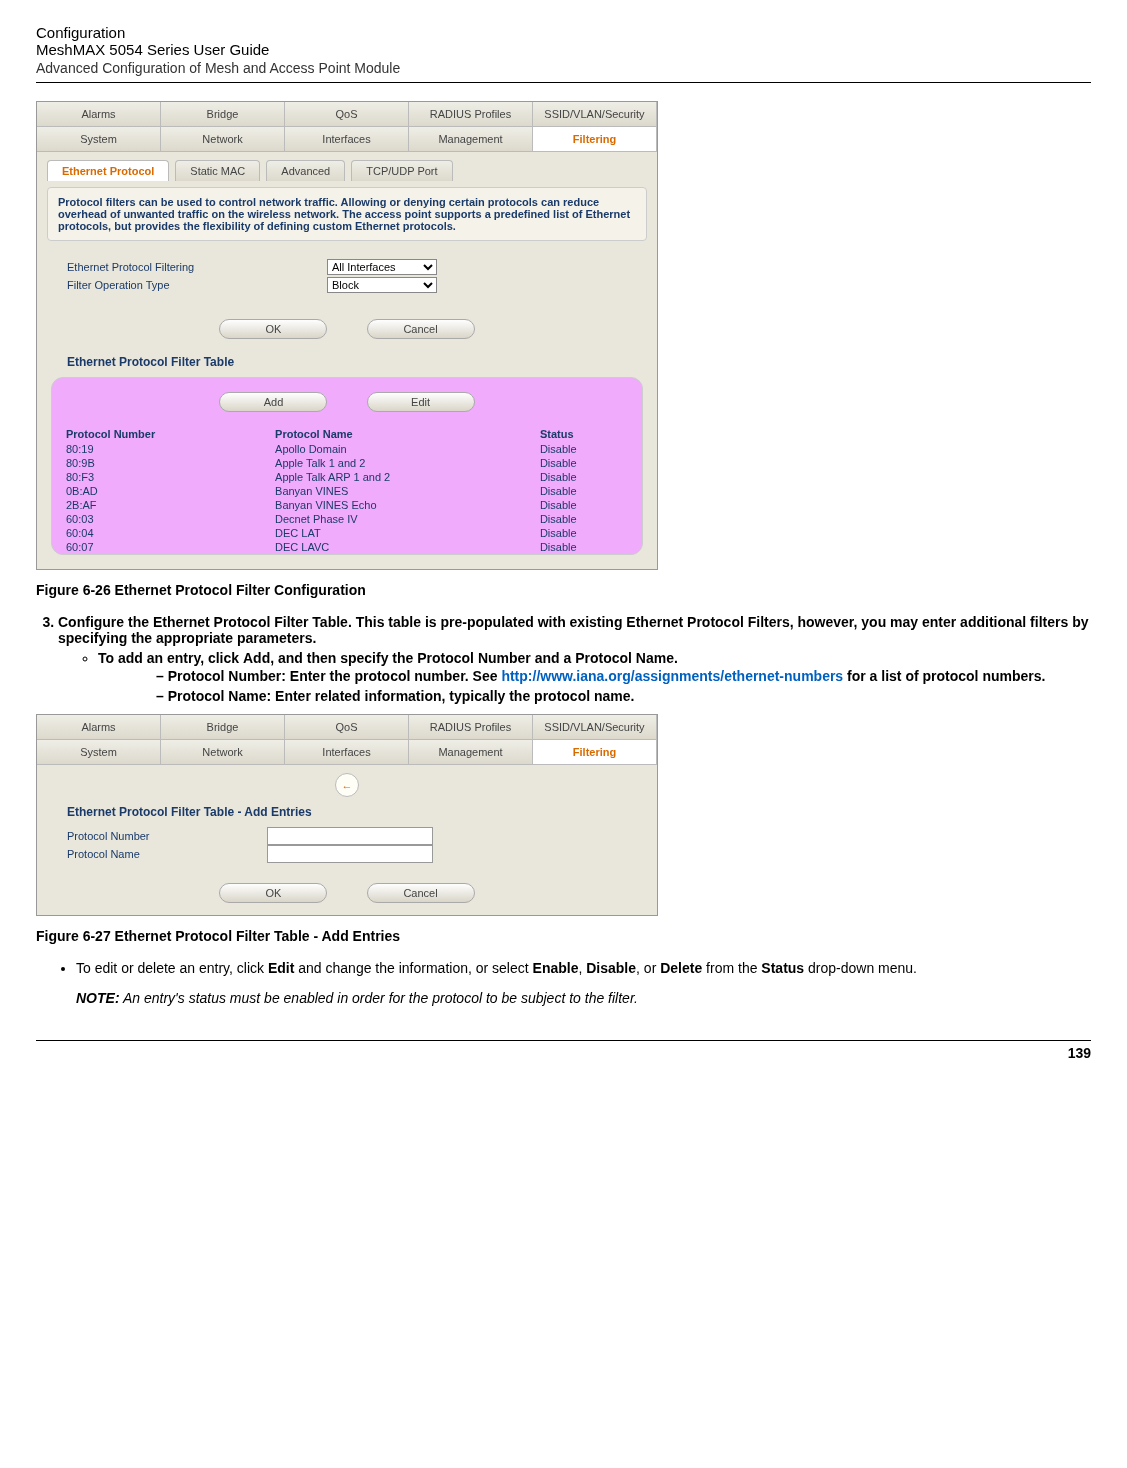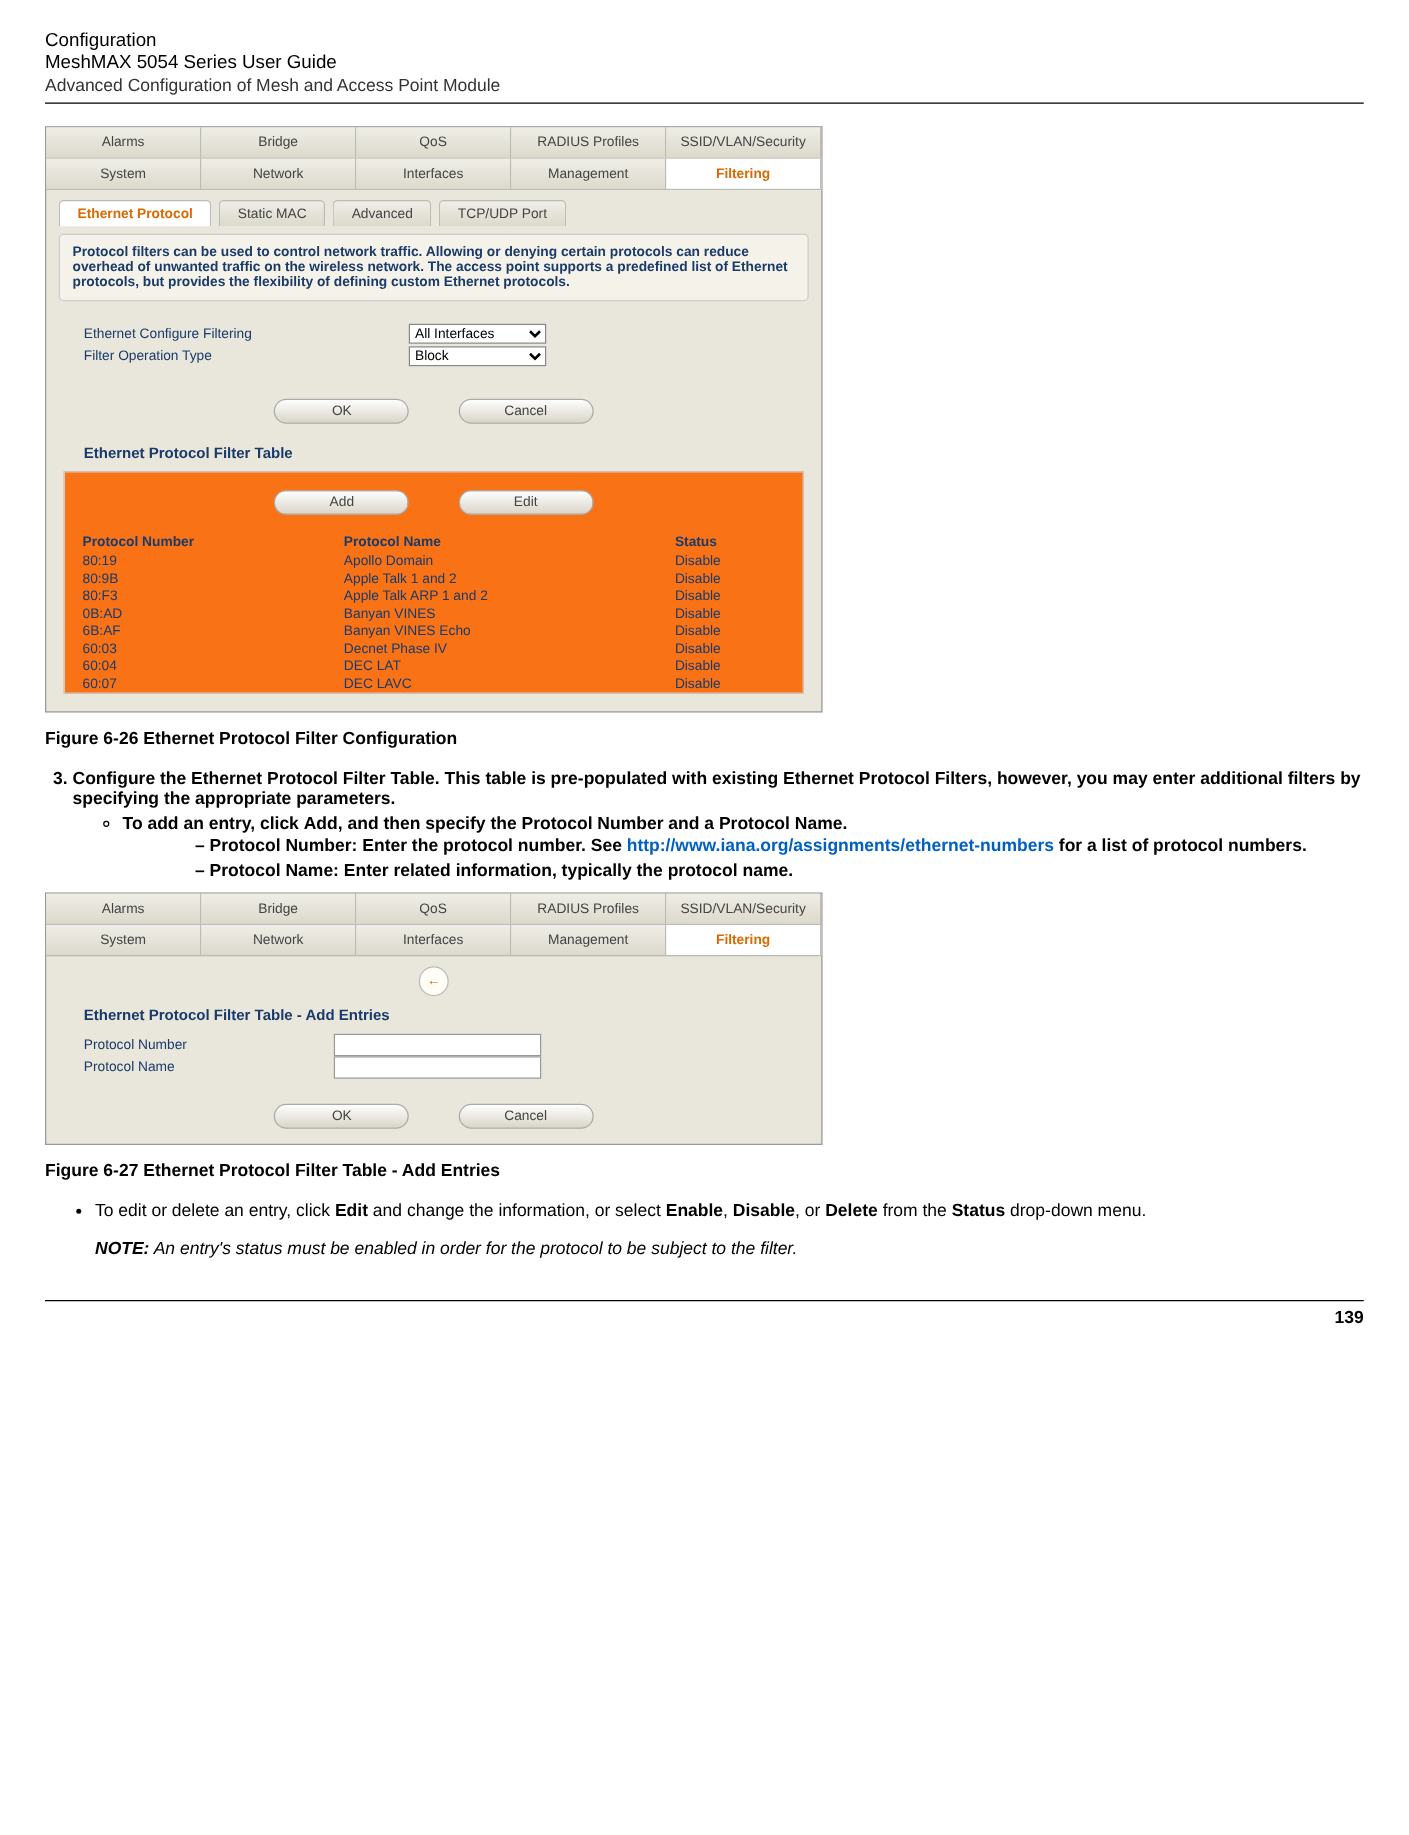--- a/index.html
+++ b/index.html
@@ -107,23 +107,23 @@
   color: #444;
 }
 .section-head {
   padding: 4px 30px;
   color: #1a3a6a;
   font-weight: bold;
   font-size: 12px;
 }
 .inner-box {
   margin: 4px 14px 14px 14px;
-  background: #f97316;
+  background: #f0abfc;
   border: 1px solid #ccc;
-  border-radius: 0;
+  border-radius: 12px;
   padding: 6px 10px 0 10px;
 }
 .proto-table {
   width: 100%;
   margin-top: 2px;
   font-size: 11px;
   border-collapse: collapse;
 }
 .proto-table th {
   text-align: left;
@@ -193,21 +193,21 @@
   </div>
   <div class="subtabs">
     <div class="stab active">Ethernet Protocol</div>
     <div class="stab">Static MAC</div>
     <div class="stab">Advanced</div>
     <div class="stab">TCP/UDP Port</div>
   </div>
   <div class="desc-box">Protocol filters can be used to control network traffic. Allowing or denying certain protocols can reduce overhead of unwanted traffic on the wireless network. The access point supports a predefined list of Ethernet protocols, but provides the flexibility of defining custom Ethernet protocols.</div>
   <div class="form-area">
     <div class="form-row">
-      <span class="lbl">Ethernet Configure Filtering</span>
+      <span class="lbl">Ethernet Protocol Filtering</span>
       <select><option>All Interfaces</option></select>
     </div>
     <div class="form-row">
       <span class="lbl">Filter Operation Type</span>
       <select><option>Block</option></select>
     </div>
   </div>
   <div class="btn-row">
     <span class="fake-btn">OK</span>
     <span class="fake-btn">Cancel</span>
@@ -239,21 +239,21 @@
             <td>80:F3</td>
             <td>Apple Talk ARP 1 and 2</td>
             <td>Disable</td>
           </tr>
       <tr>
             <td>0B:AD</td>
             <td>Banyan VINES</td>
             <td>Disable</td>
           </tr>
       <tr>
-            <td>6B:AF</td>
+            <td>2B:AF</td>
             <td>Banyan VINES Echo</td>
             <td>Disable</td>
           </tr>
       <tr>
             <td>60:03</td>
             <td>Decnet Phase IV</td>
             <td>Disable</td>
           </tr>
       <tr>
             <td>60:04</td>

